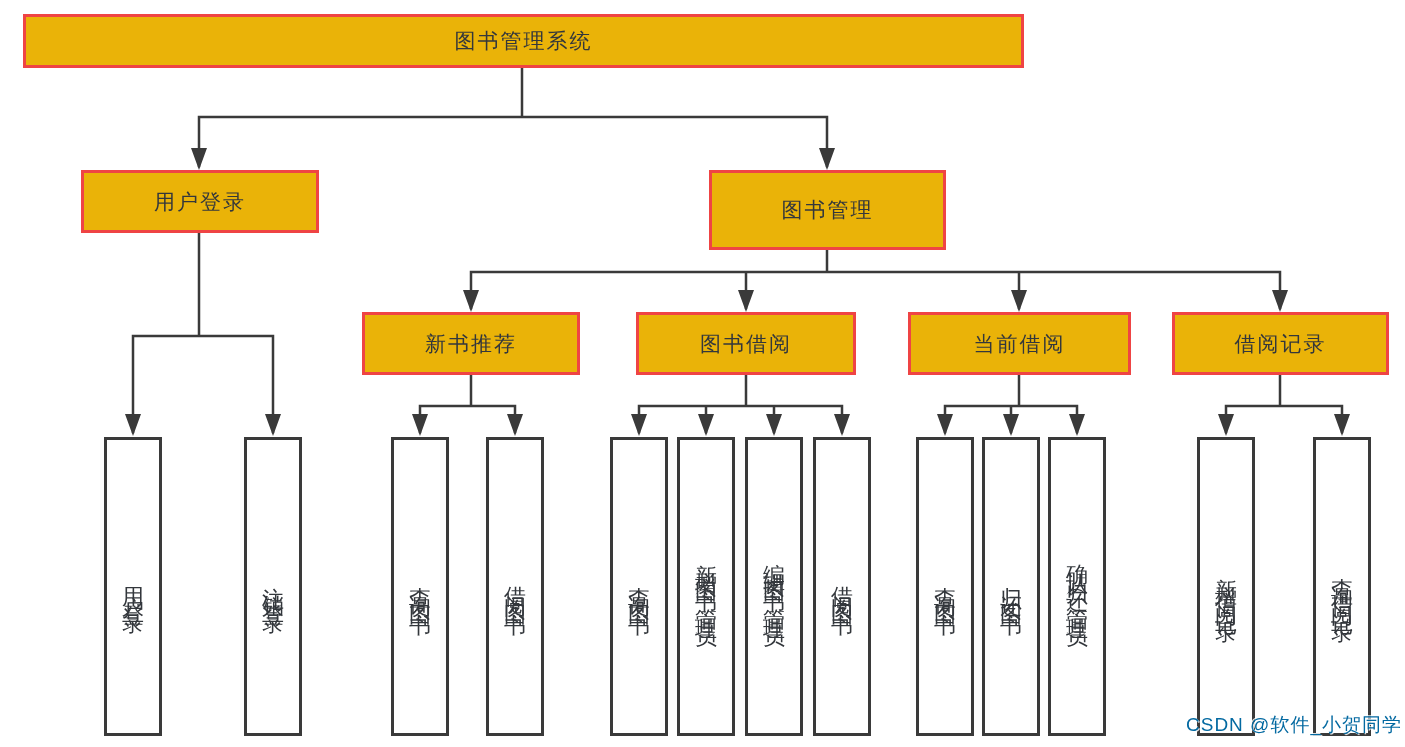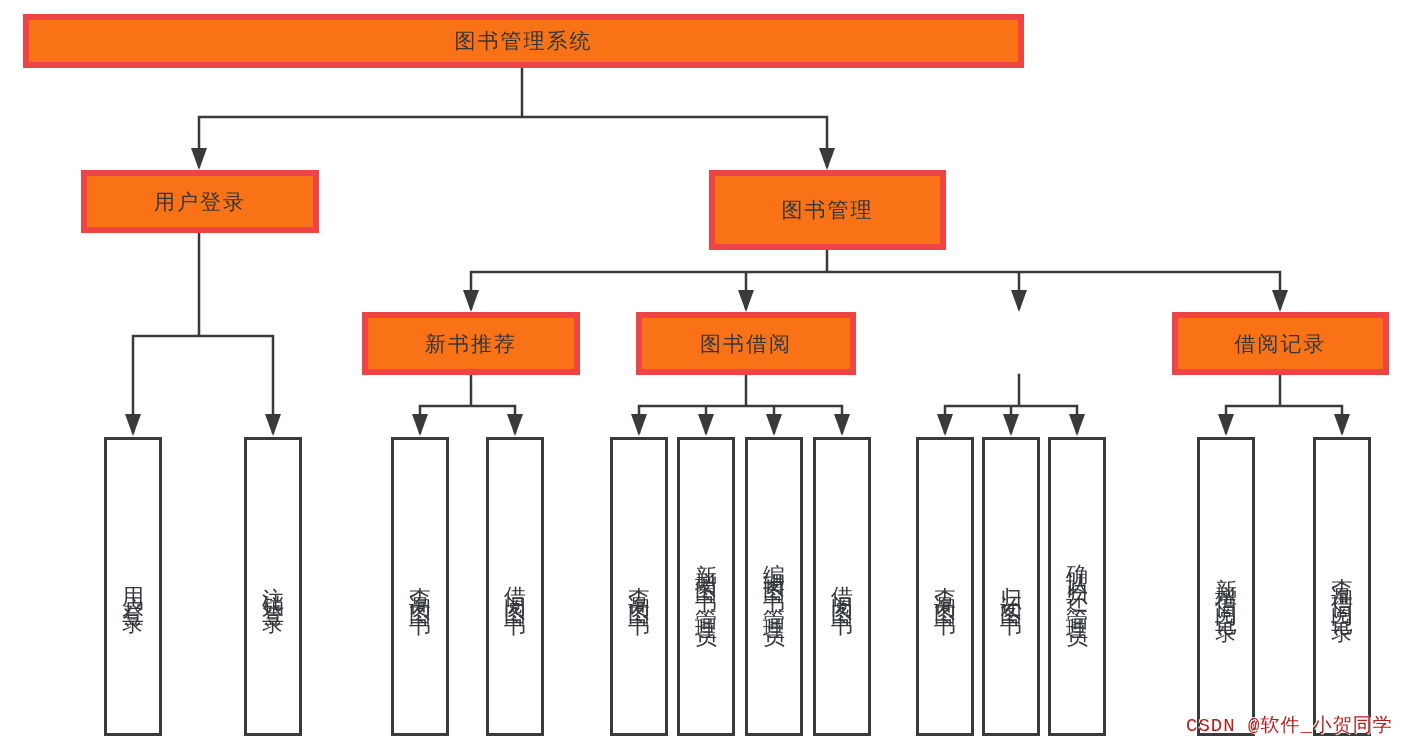--- a/index.html
+++ b/index.html
@@ -6,37 +6,36 @@
   .canvas{
     position:relative;width:1405px;height:747px;overflow:hidden;
     font-family:"Liberation Sans","DejaVu Sans",sans-serif;
     background:#ffffff;
   }
   svg.connectors{position:absolute;left:0;top:0;z-index:1;}
   .cline{fill:none;stroke:#3a3a3a;stroke-width:2.5px;stroke-linecap:square;}
   .ahead{fill:#3a3a3a;stroke:none;}
   .hbox{
     position:absolute;z-index:2;box-sizing:border-box;
-    border:6px solid #ef4444;background:#f97316;color:#33373c;
+    border:3px solid #ef4444;background:#eab308;color:#33373c;
     display:flex;align-items:center;justify-content:center;
     font-size:21px;letter-spacing:2px;white-space:nowrap;
   }
   .vbox{
     position:absolute;z-index:2;box-sizing:border-box;
     border:3px solid #3a3a3a;background:#ffffff;color:#33373c;
     display:flex;align-items:center;justify-content:center;
     writing-mode:vertical-rl;text-orientation:mixed;
     font-size:22px;letter-spacing:9px;line-height:1;
   }
   .watermark{
     position:absolute;left:1186px;top:712px;z-index:3;
-    font-size:19px;letter-spacing:1px;color:#b91c1c;
+    font-size:19px;letter-spacing:1px;color:#0369a1;
     text-shadow:1px 1px 0 rgba(255,255,255,.85),-1px -1px 0 rgba(255,255,255,.85);
     white-space:nowrap;
-    font-family:Liberation Mono, monospace;
   }
 </style>
 </head>
 <body>
 
 <div class="canvas">
 
   <svg class="connectors" width="1405" height="747" viewBox="0 0 1405 747">
     <g>
       <path class="cline" d="M522,68 L522,117 M199,117 L827,117 M199,117 L199,166 M827,117 L827,166"></path>
@@ -68,20 +67,21 @@
     </g>
   </svg>
 
   <div class="hbox" style="left:23px;top:14px;width:1001px;height:54px;">图书管理系统</div>
 
   <div class="hbox" style="left:81px;top:170px;width:238px;height:63px;">用户登录</div>
   <div class="hbox" style="left:709px;top:170px;width:237px;height:80px;">图书管理</div>
 
   <div class="hbox" style="left:362px;top:312px;width:218px;height:63px;">新书推荐</div>
   <div class="hbox" style="left:636px;top:312px;width:220px;height:63px;font-family:Liberation Serif, serif;">图书借阅</div>
+  <div class="hbox" style="left:908px;top:312px;width:223px;height:63px;">当前借阅</div>
   <div class="hbox" style="left:1172px;top:312px;width:217px;height:63px;">借阅记录</div>
 
   <div class="vbox" style="left:104px;top:437px;width:58px;height:299px;">用户登录</div>
   <div class="vbox" style="left:244px;top:437px;width:58px;height:299px;">注销登录</div>
 
   <div class="vbox" style="left:391px;top:437px;width:58px;height:299px;">查询图书</div>
   <div class="vbox" style="left:486px;top:437px;width:58px;height:299px;">借阅图书</div>
 
   <div class="vbox" style="left:610px;top:437px;width:58px;height:299px;">查询图书</div>
   <div class="vbox" style="left:677px;top:437px;width:58px;height:299px;">新增图书（管理员）</div>

